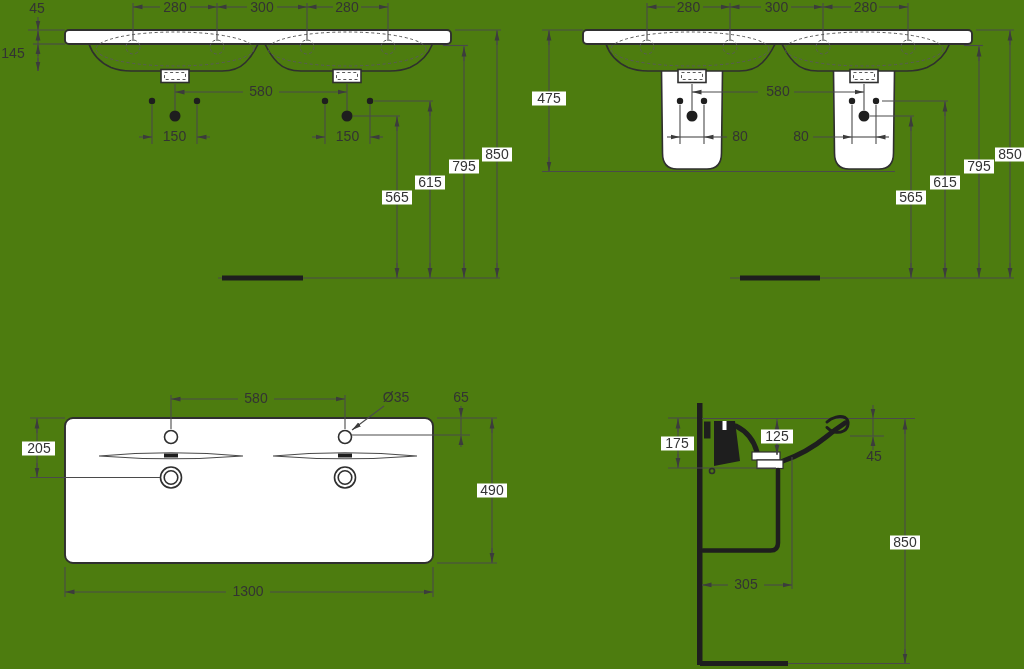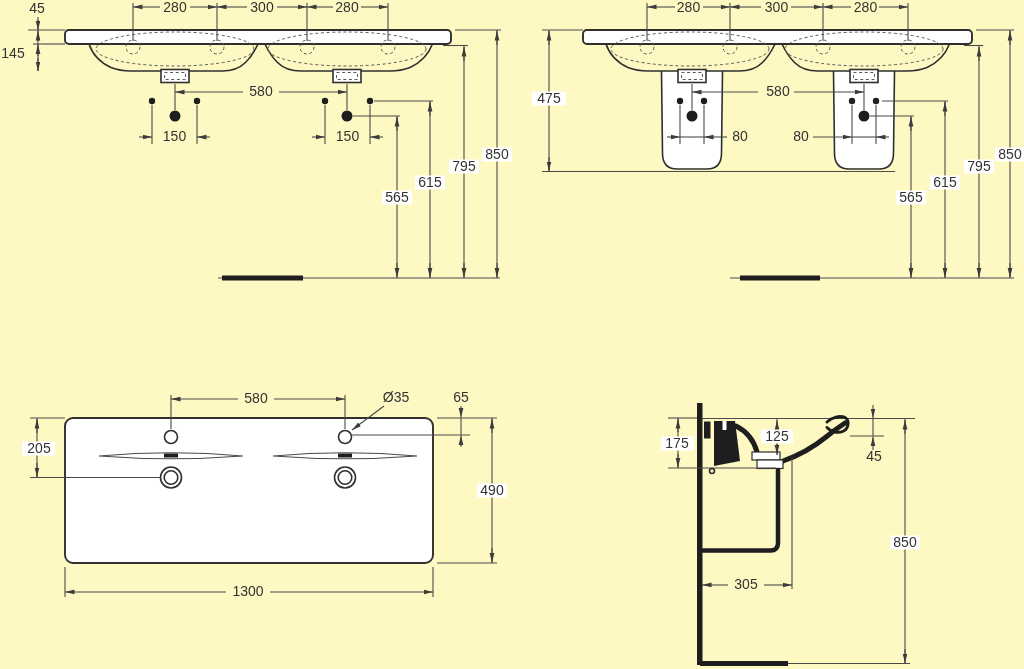--- a/index.html
+++ b/index.html
@@ -1,16 +1,16 @@
 <!DOCTYPE html>
 <html><head>
 <meta charset="utf-8">
 <style>
   html,body{margin:0;padding:0;background:#fff;}
-  .canvas{width:1024px;height:669px;background:#fef9c3;position:relative;overflow:hidden;}
+  .canvas{width:1024px;height:669px;background:#4d7c0f;position:relative;overflow:hidden;}
   svg{display:block;}
   .ln{stroke:#4a4a4a;stroke-width:1.1;fill:none;}
   .p1{stroke:#2f2f2f;stroke-width:1.6;fill:none;stroke-linecap:round;}
   .p1f{stroke:#2f2f2f;stroke-width:1.6;fill:#fff;}
   .p2{stroke:#2f2f2f;stroke-width:1.9;fill:#fff;}
   .dsh{stroke:#5a5a5a;stroke-width:1;fill:none;stroke-dasharray:3 2.6;}
   .thk{fill:#1e1e1e;stroke:none;}
   .band{stroke:#1e1e1e;stroke-width:5;fill:none;stroke-linecap:round;}
   .band3{stroke:#1e1e1e;stroke-width:3;fill:none;stroke-linecap:round;}
   .wbox{fill:#fff;stroke:#2f2f2f;stroke-width:1.2;}

